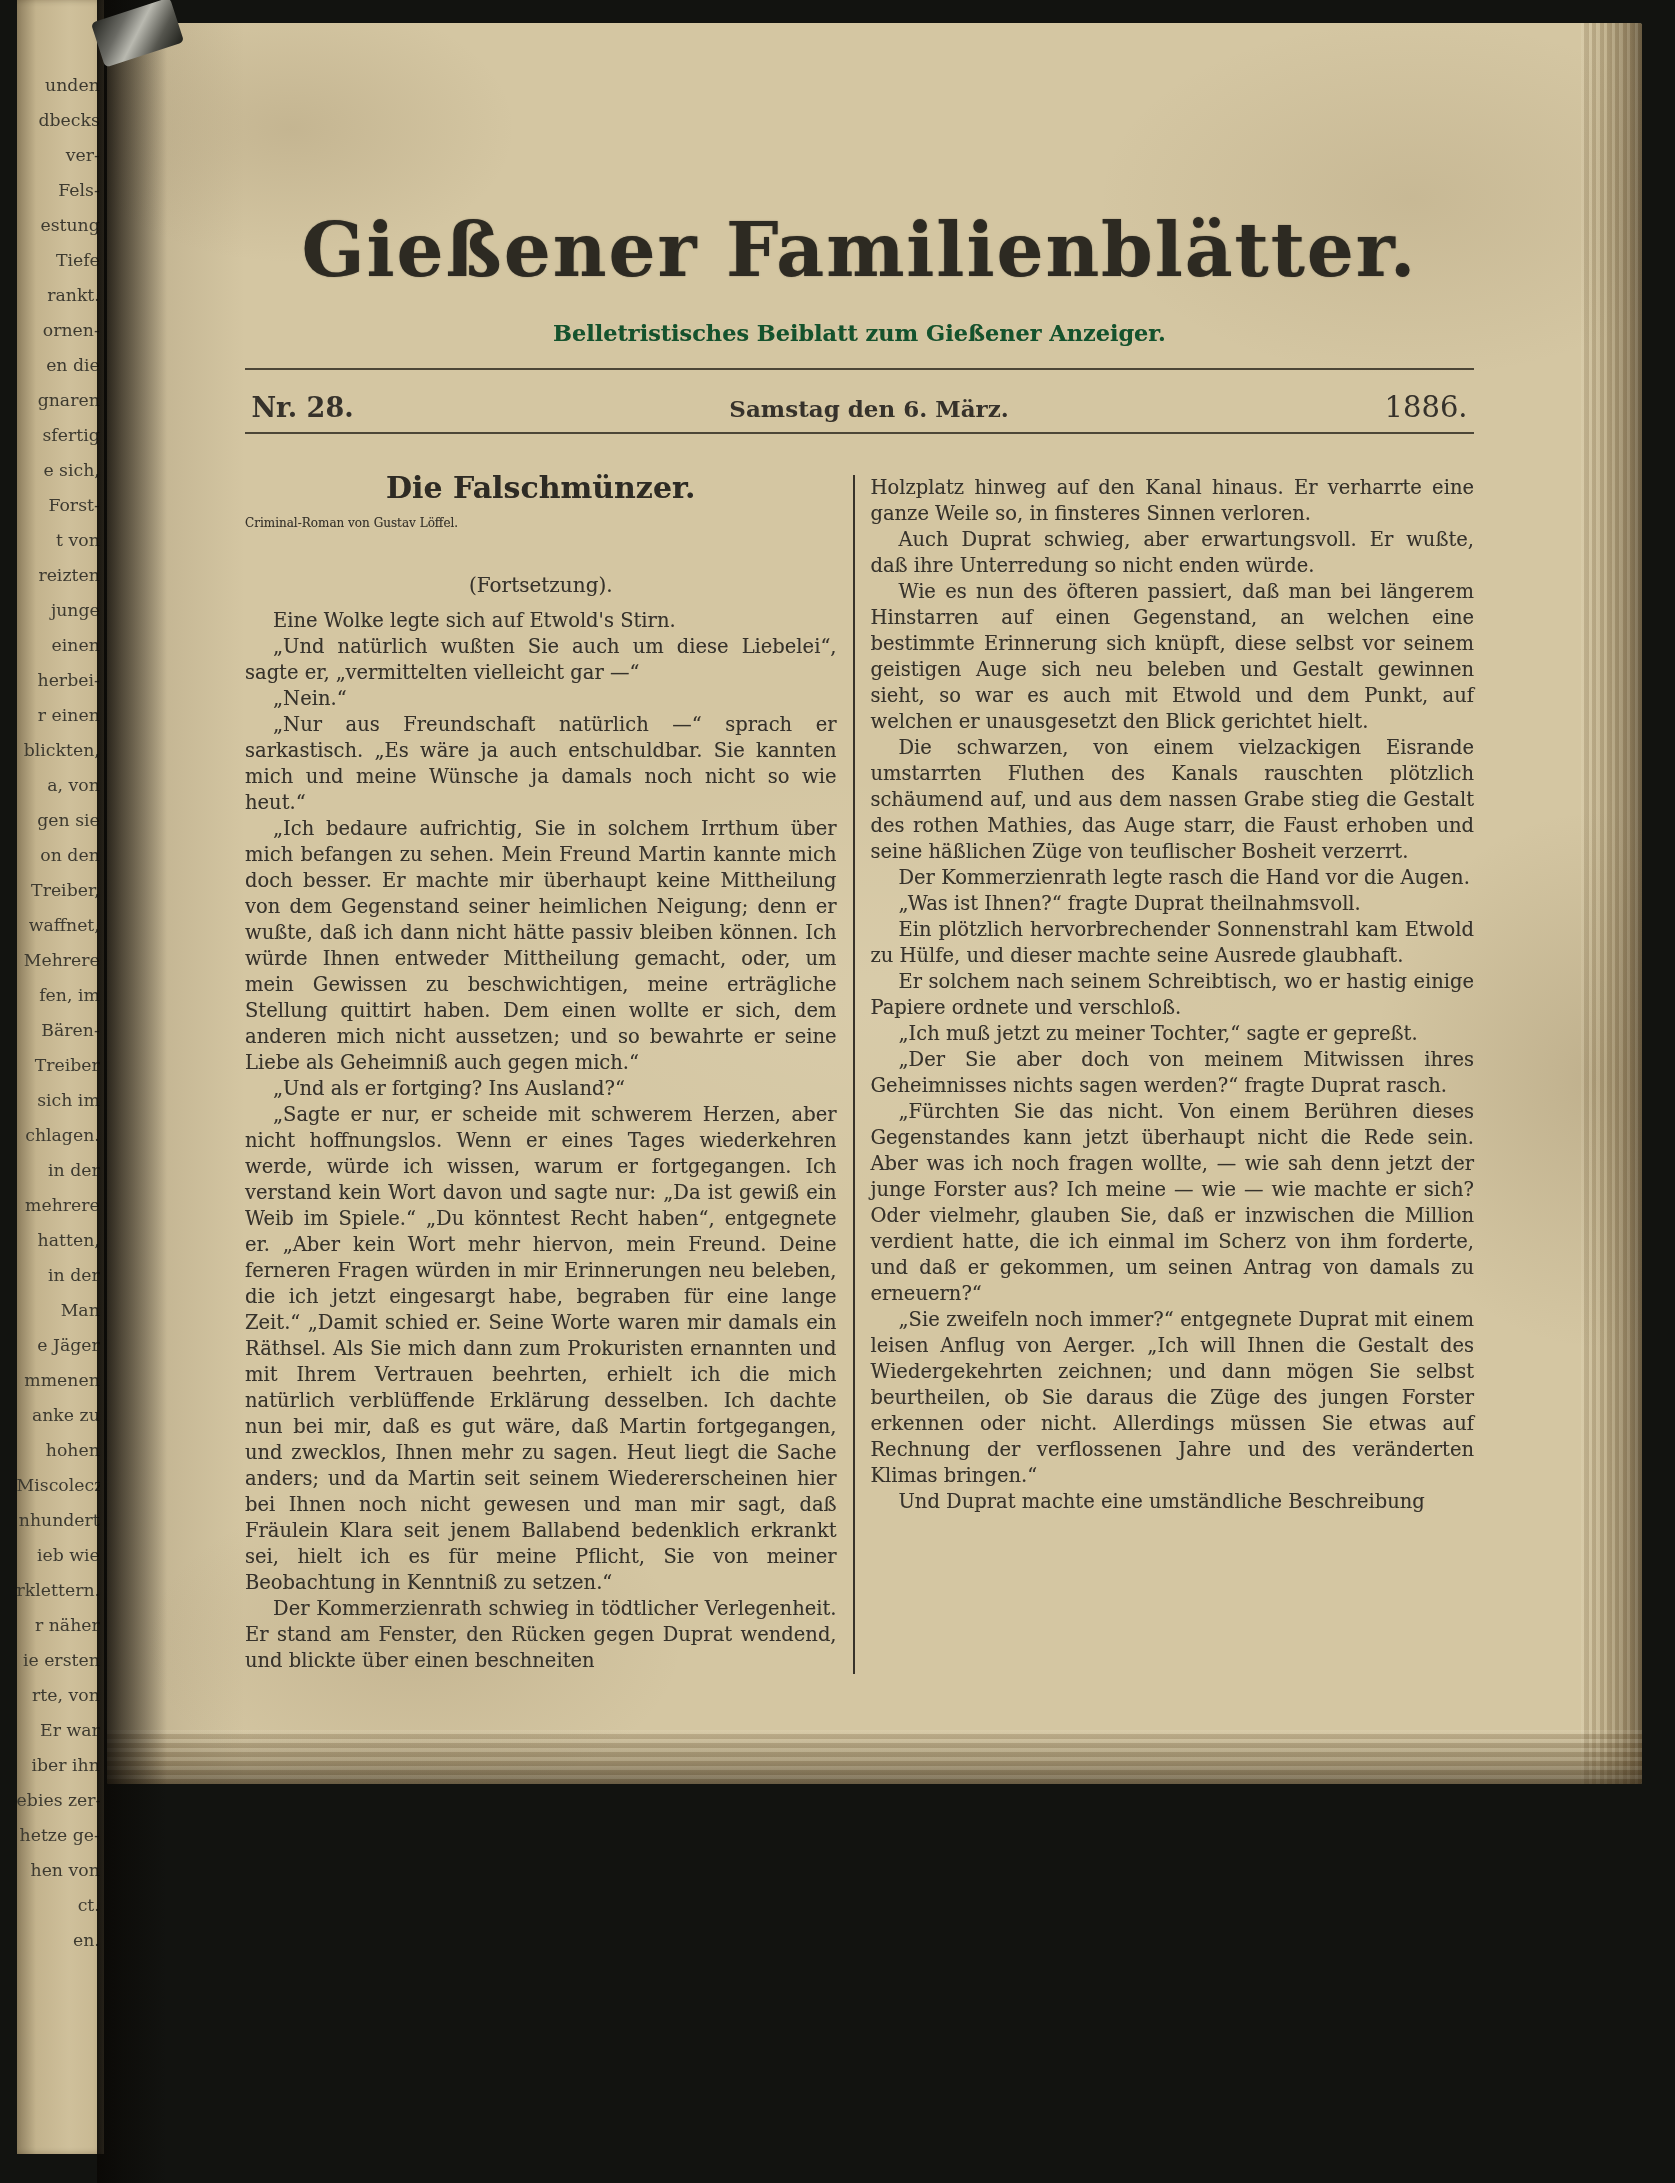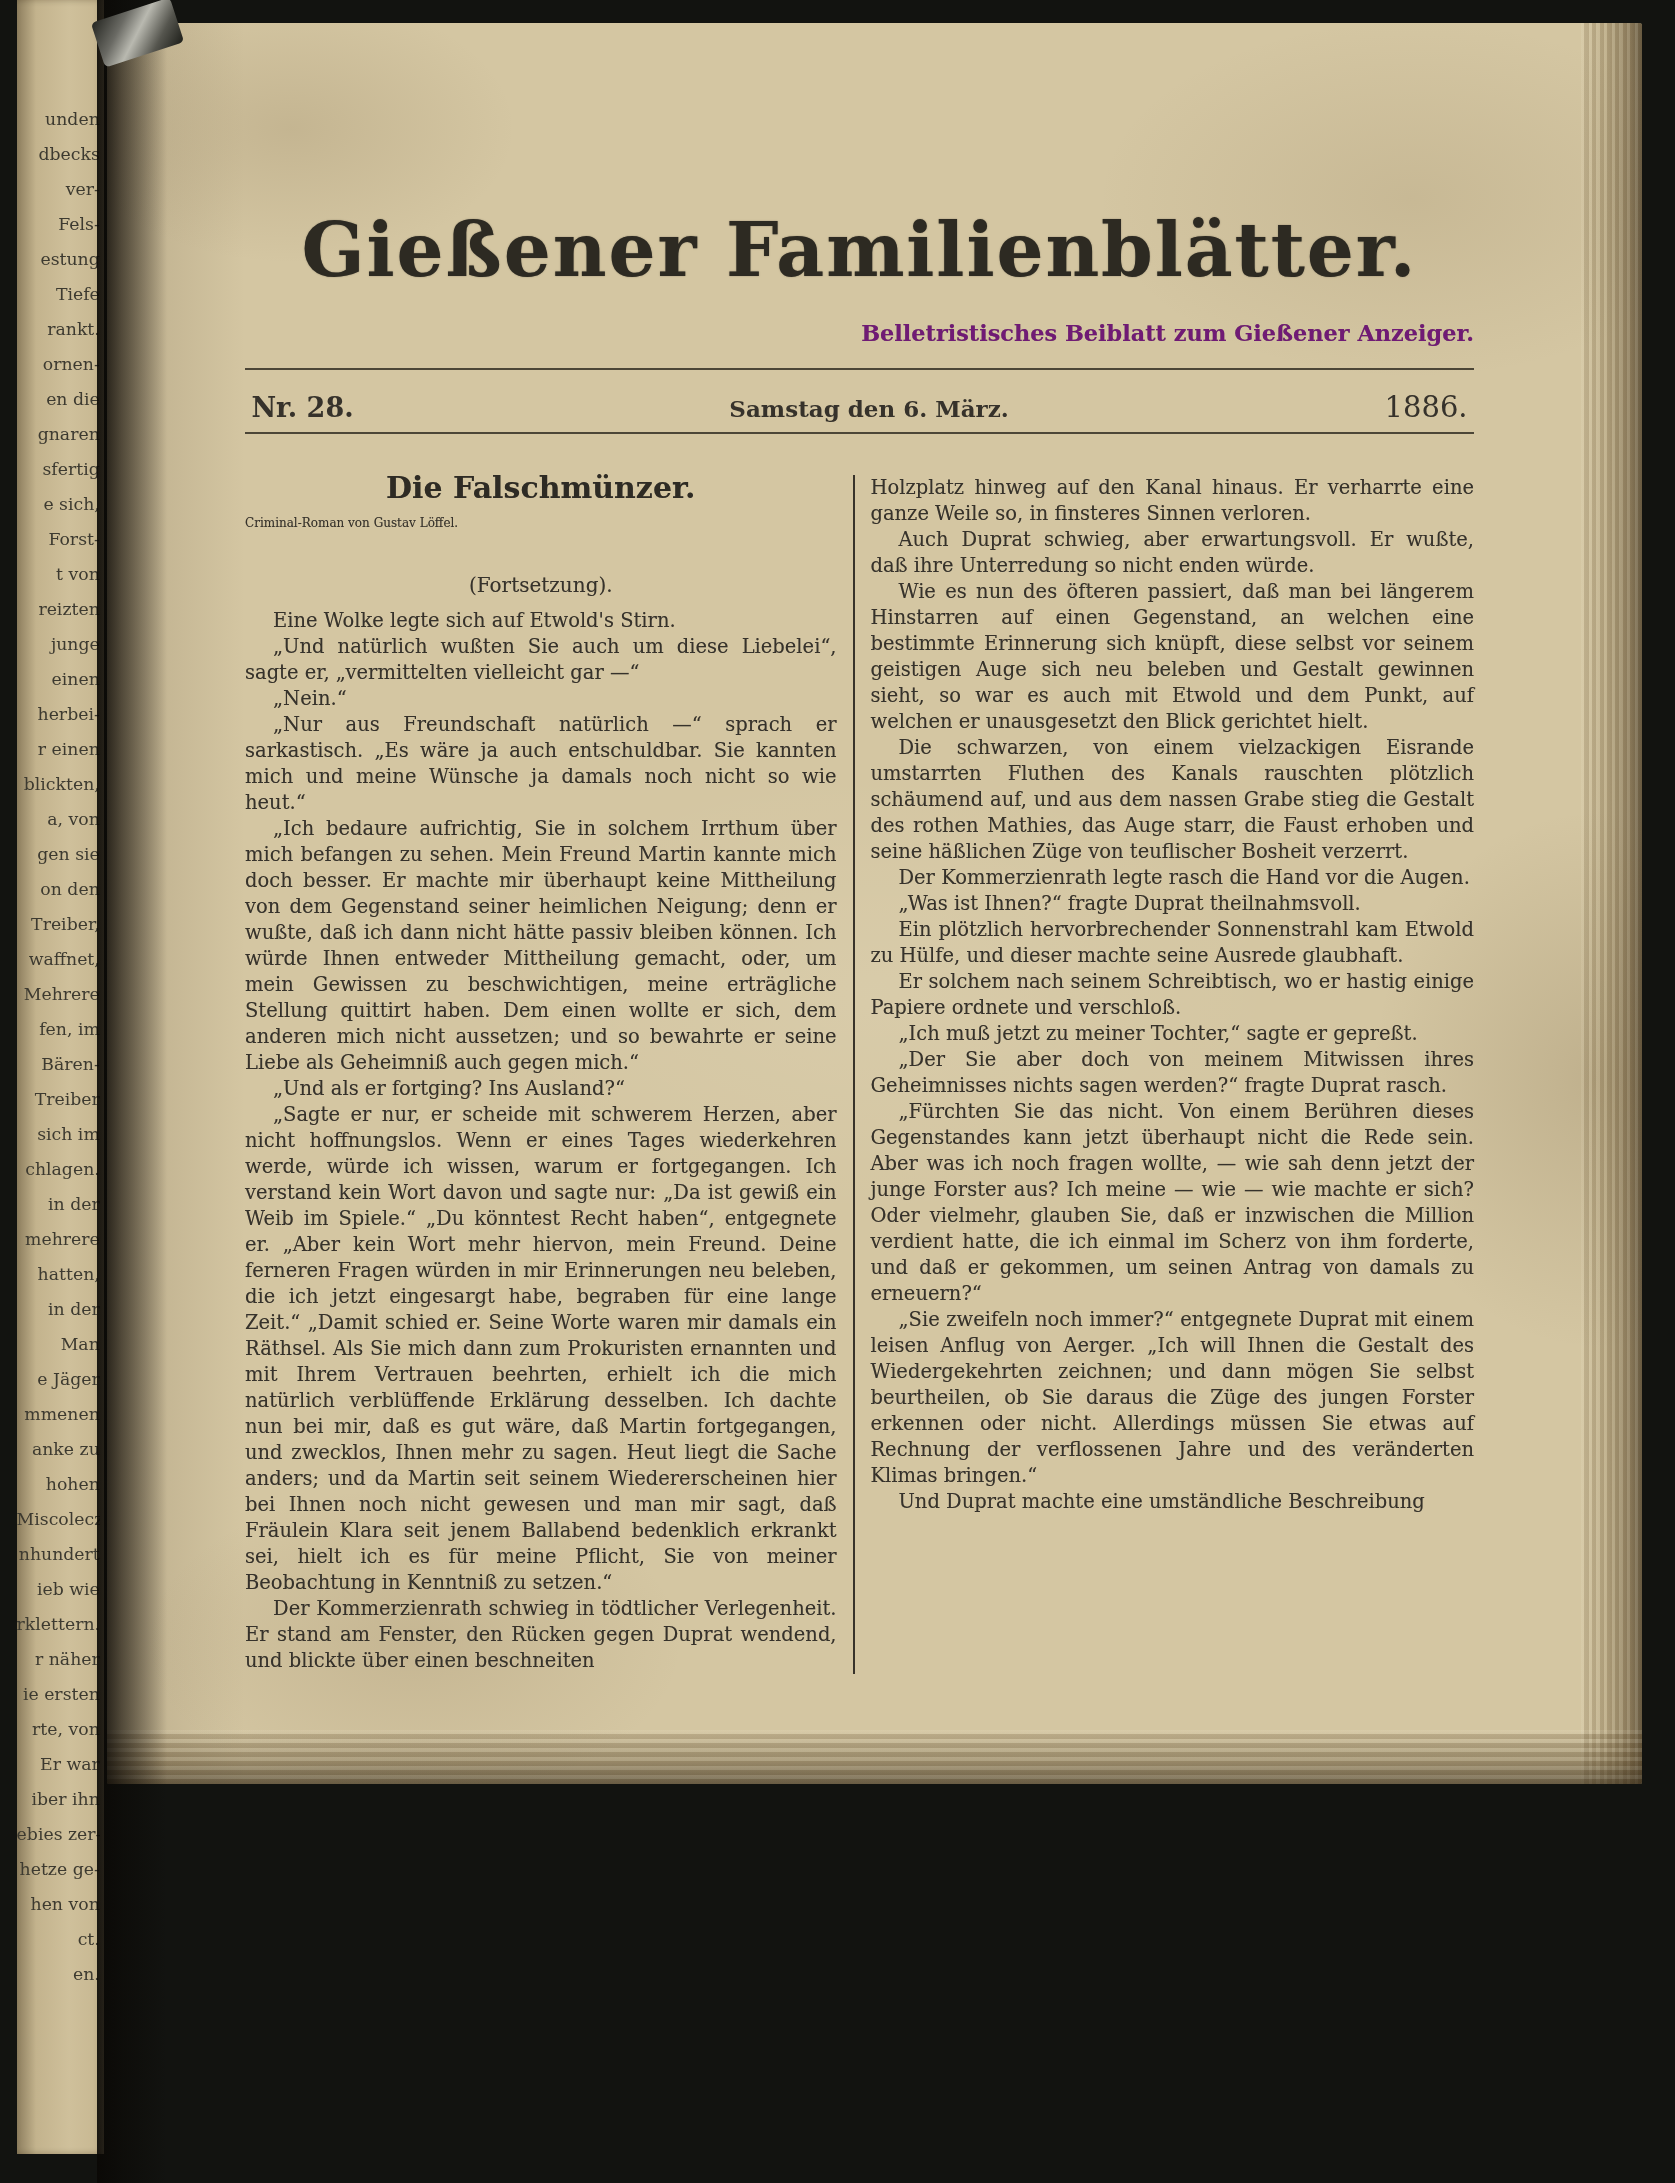--- a/index.html
+++ b/index.html
@@ -13,21 +13,21 @@
 
   
   .left-edge-page {
     position:absolute; left:16.6px; top:0;
     width:87px; height:2154px;
     background:linear-gradient(to right, #8d7e5e 0%, #c3b38d 22%, #cfc09b 60%, #c6b690 100%);
     box-shadow: inset -3.8px 0 6.4px rgba(60,45,25,.35);
     overflow:hidden;
   }
   .left-edge-page .frags {
-    padding-top:102px;
+    padding-top:68px;
     padding-right:3.8px;
     text-align:right;
   }
   .left-edge-page .frag {
     font-size:17.3px;
     line-height:35px;
     color:#3d3a30;
     white-space:nowrap;
     overflow:hidden;
   }
@@ -101,24 +101,24 @@
     text-align:center;
     font-size:74px;
     font-weight:bold;
     letter-spacing:1.9px;
     color:#2d2a22;
     text-shadow:0 0 1.3px rgba(45,42,34,.55);
     white-space:nowrap;
   }
   .masthead-subtitle {
     margin-top:27px;
-    text-align:right;
+    text-align:center;
     font-size:22.4px;
     font-weight:bold;
-    color:#701a75;
+    color:#14532d;
     text-shadow:0 0 0.6px rgba(45,42,34,.45);
   }
   .issue-row {
     margin-top:22px;
     border-top:2.6px solid rgba(52,47,37,.85);
     border-bottom:2.6px solid rgba(52,47,37,.85);
     padding:9px 6.4px 7.7px 6.4px;
     display:flex;
     align-items:baseline;
     justify-content:space-between;

